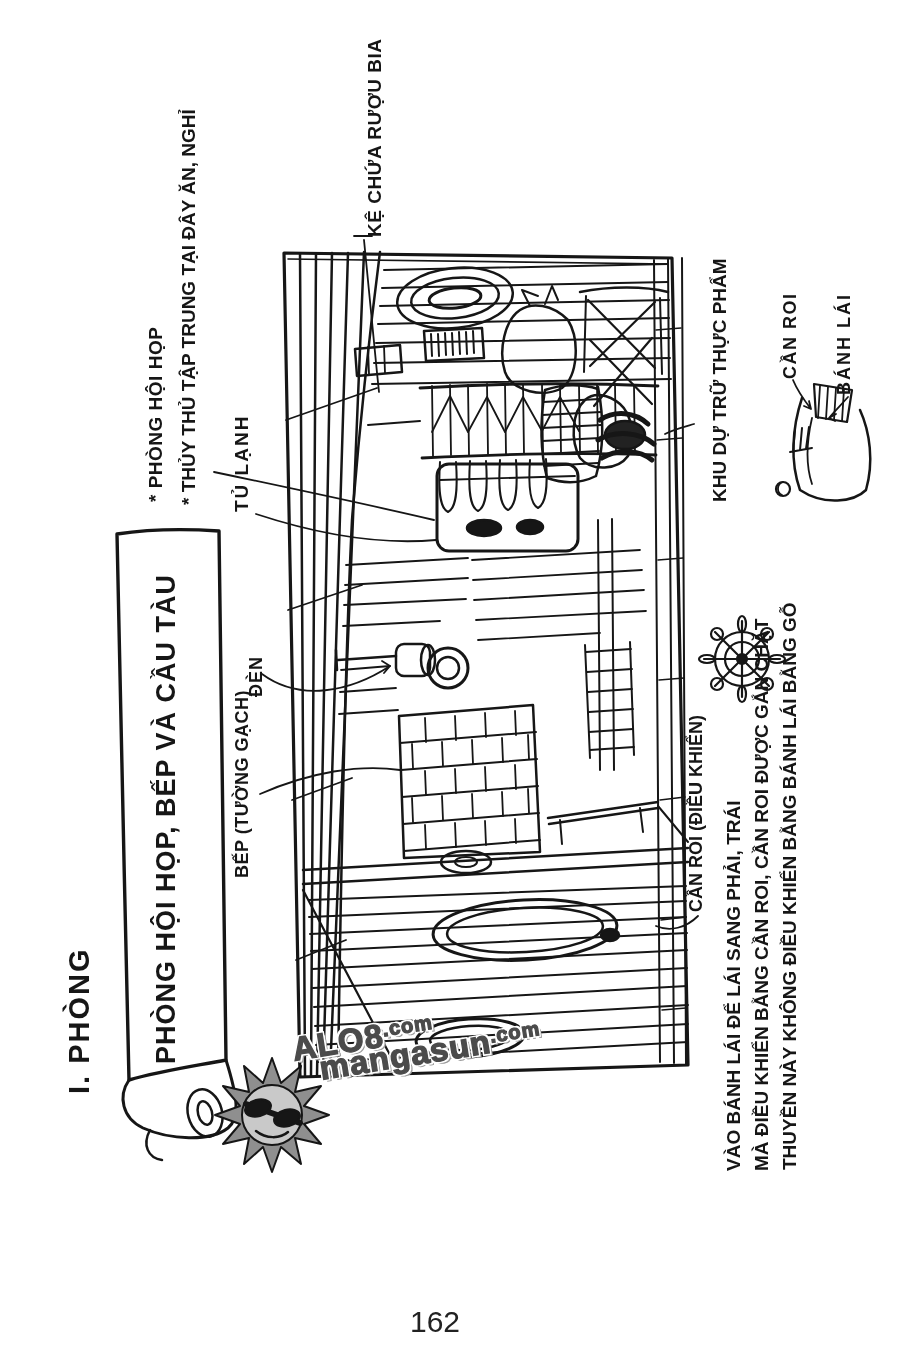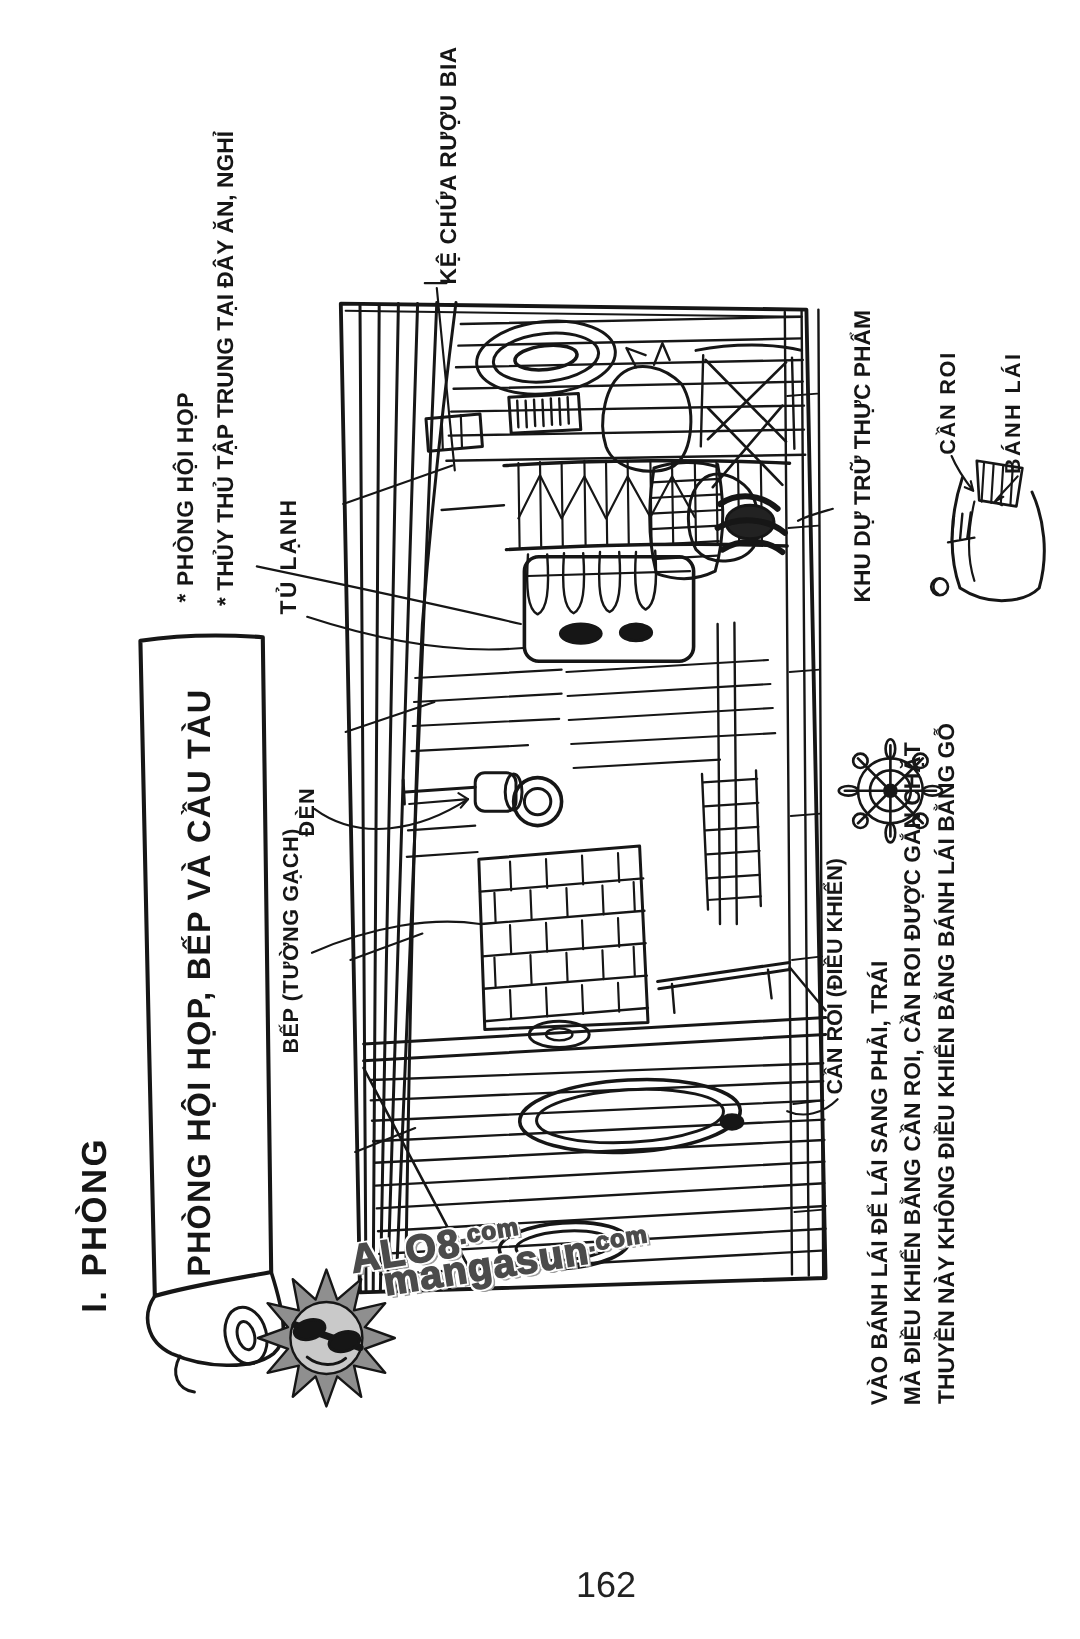--- a/index.html
+++ b/index.html
@@ -35,21 +35,21 @@
     transform:rotate(-9deg);transform-origin:0 0;
     color:#4b4b4b;font-weight:700;
     -webkit-text-stroke:1.3px #4b4b4b;
     text-shadow:-2px -2px 0 #fff,2px -2px 0 #fff,-2px 2px 0 #fff,2px 2px 0 #fff,3px 3px 0 #9c9c9c;
     line-height:.95;
   }
   #watermark-text .wm-line1{font-size:33px;letter-spacing:1px;}
   #watermark-text .wm-line2{font-size:33px;margin-left:24px;margin-top:-8px;letter-spacing:1px;}
   #watermark-text .tld{font-size:20px;position:relative;top:-10px;}
   #page-number{
-    position:absolute;left:410px;top:1305px;width:120px;text-align:right;
+    position:absolute;left:410px;top:1305px;width:120px;text-align:left;
     font-size:30px;color:#222;
   }
 </style>
 </head>
 <body>
 
 <div id="page">
 
   <svg width="900" height="1366" viewBox="0 0 900 1366">
     <g fill="none" stroke="#161616" stroke-width="2.5" stroke-linecap="round" stroke-linejoin="round">

